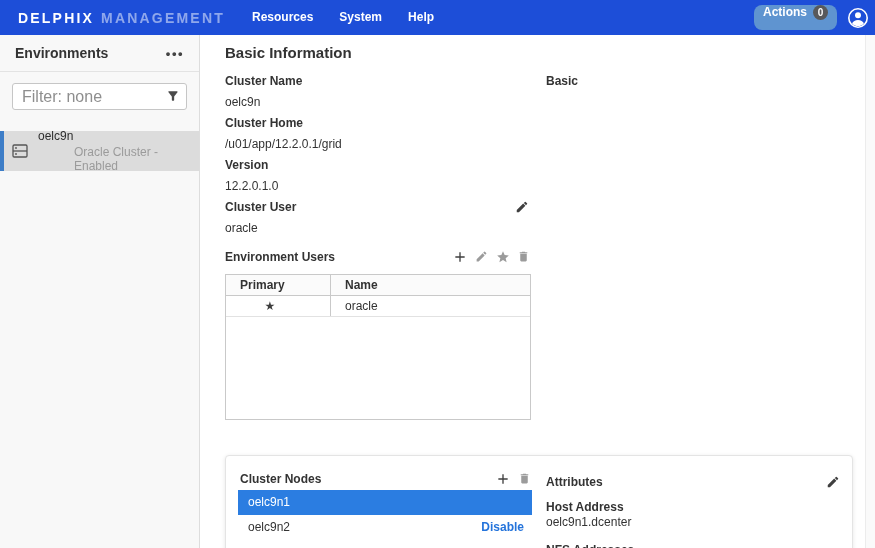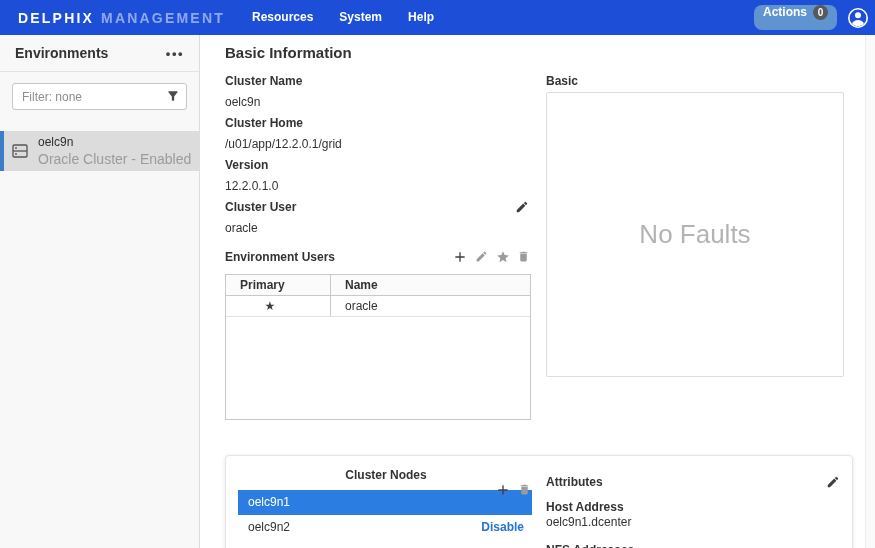--- a/index.html
+++ b/index.html
@@ -24,29 +24,29 @@
 
   
   .sidebar { position:absolute; left:0; top:35px; width:200px; height:513px;
     background:#f8f8f8; border-right:1px solid #ddd; }
   .sb-header { height:37px; display:flex; align-items:center; padding:0 15px;
     border-bottom:1px solid #e3e3e3; }
   .sb-title { font-size:14px; font-weight:bold; color:#333; }
   .sb-menu { margin-left:auto; color:#444; font-size:13px; font-weight:bold; letter-spacing:1.5px; cursor:pointer; }
   .filter-wrap { position:relative; margin:11px 12px 0 12px; }
   .filter-input { width:100%; height:27px; border:1px solid #c6c6c6; border-radius:3px;
-    padding:0 28px 0 9px; font-family:inherit; font-size:12px; color:#333; background:#fff; outline:none; }
+    padding:0 28px 0 9px; font-family:inherit; font-size:16px; color:#333; background:#fff; outline:none; }
   .filter-input::placeholder { color:#8e8e8e; }
   .funnel { position:absolute; right:7px; top:6px; width:14px; height:14px; color:#4a4a4a; }
   .env-list { margin-top:21px; }
   .env-item { height:40px; display:flex; align-items:center; padding-left:12px; cursor:pointer; }
   .env-item.selected { background:#dcdcdc; border-left:4px solid #3d7dc7; padding-left:8px; }
   .env-icon { width:16px; height:14px; margin-right:10px; flex:none; }
   .env-name { font-size:12px; color:#2e2e2e; }
-  .env-sub { font-size:14px; color:#9b9b9b; margin-top:2px; }
+  .env-sub { font-size:12px; color:#9b9b9b; margin-top:2px;margin-left:36px; }
 
   
   .main { position:absolute; left:201px; top:35px; width:664px; height:513px; background:#fff; }
   .page-title { position:absolute; left:24px; top:9px; font-size:15px; font-weight:bold; color:#333; }
 
   .fields { position:absolute; left:24px; top:36px; width:306px; }
   .frow { height:21px; line-height:21px; font-size:12px; position:relative; }
   .frow.label { font-weight:bold; }
   .edit-abs { position:absolute; right:2px; top:3px; width:14px; height:14px; color:#3f3f3f; cursor:pointer; }
 
@@ -69,21 +69,21 @@
 
   .faults-label { position:absolute; left:345px; top:39px; font-weight:bold; font-size:12px; }
   .faults-box { position:absolute; left:345px; top:57px; width:298px; height:285px;
     border:1px solid #ddd; border-radius:2px; display:flex; align-items:center; justify-content:center; }
   .no-faults { font-size:26px; color:#b3b3b3; }
 
   .bottom-card { position:absolute; left:24px; top:420px; width:628px; height:160px;
     background:#fff; border:1px solid #e4e4e4; border-radius:4px;
     box-shadow:0 1px 4px rgba(0,0,0,.1); }
   .nodes-panel { position:absolute; left:12px; top:12px; width:294px; }
-  .np-header { display:flex; align-items:center; height:22px; padding-left:2px;flex-direction:column; }
+  .np-header { display:flex; align-items:center; height:22px; padding-left:2px; }
   .np-title { font-weight:bold; font-size:12px; }
   .node-row { height:25px; line-height:25px; display:flex; align-items:center;
     padding:0 8px 0 10px; font-size:12px; cursor:pointer; }
   .node-row.selected { background:#2b7de1; color:#fff;text-align:right; }
   .node-action { margin-left:auto; color:#2574db; font-weight:bold; cursor:pointer; text-decoration:none; }
 
   .attr-panel { position:absolute; left:320px; top:18px; width:294px; }
   .ap-header { display:flex; align-items:center; height:16px; }
   .ap-title { font-weight:bold; font-size:12px; }
   .ap-label { font-weight:bold; margin-top:10px; line-height:15px; }
@@ -204,23 +204,20 @@
       <div class="t-c1">Primary</div>
       <div class="t-c2">Name</div>
     </div>
     <div class="t-row t-data">
       <div class="t-c1">★</div>
       <div class="t-c2">oracle</div>
     </div>
   </div>
 
   <div class="faults-label">Basic</div>
-  <div class="faults-box">
-    <span class="no-faults">No Faults</span>
-  </div>
 
   <div class="bottom-card">
     <div class="nodes-panel">
       <div class="np-header">
         <span class="np-title">Cluster Nodes</span>
         <span class="icon-group">
           <span class="ic dark big">
             <svg viewBox="0 0 24 24" width="16" height="16" fill="currentColor">
                 <path d="M19 13h-6v6h-2v-6H5v-2h6V5h2v6h6v2z"></path>
               </svg>

